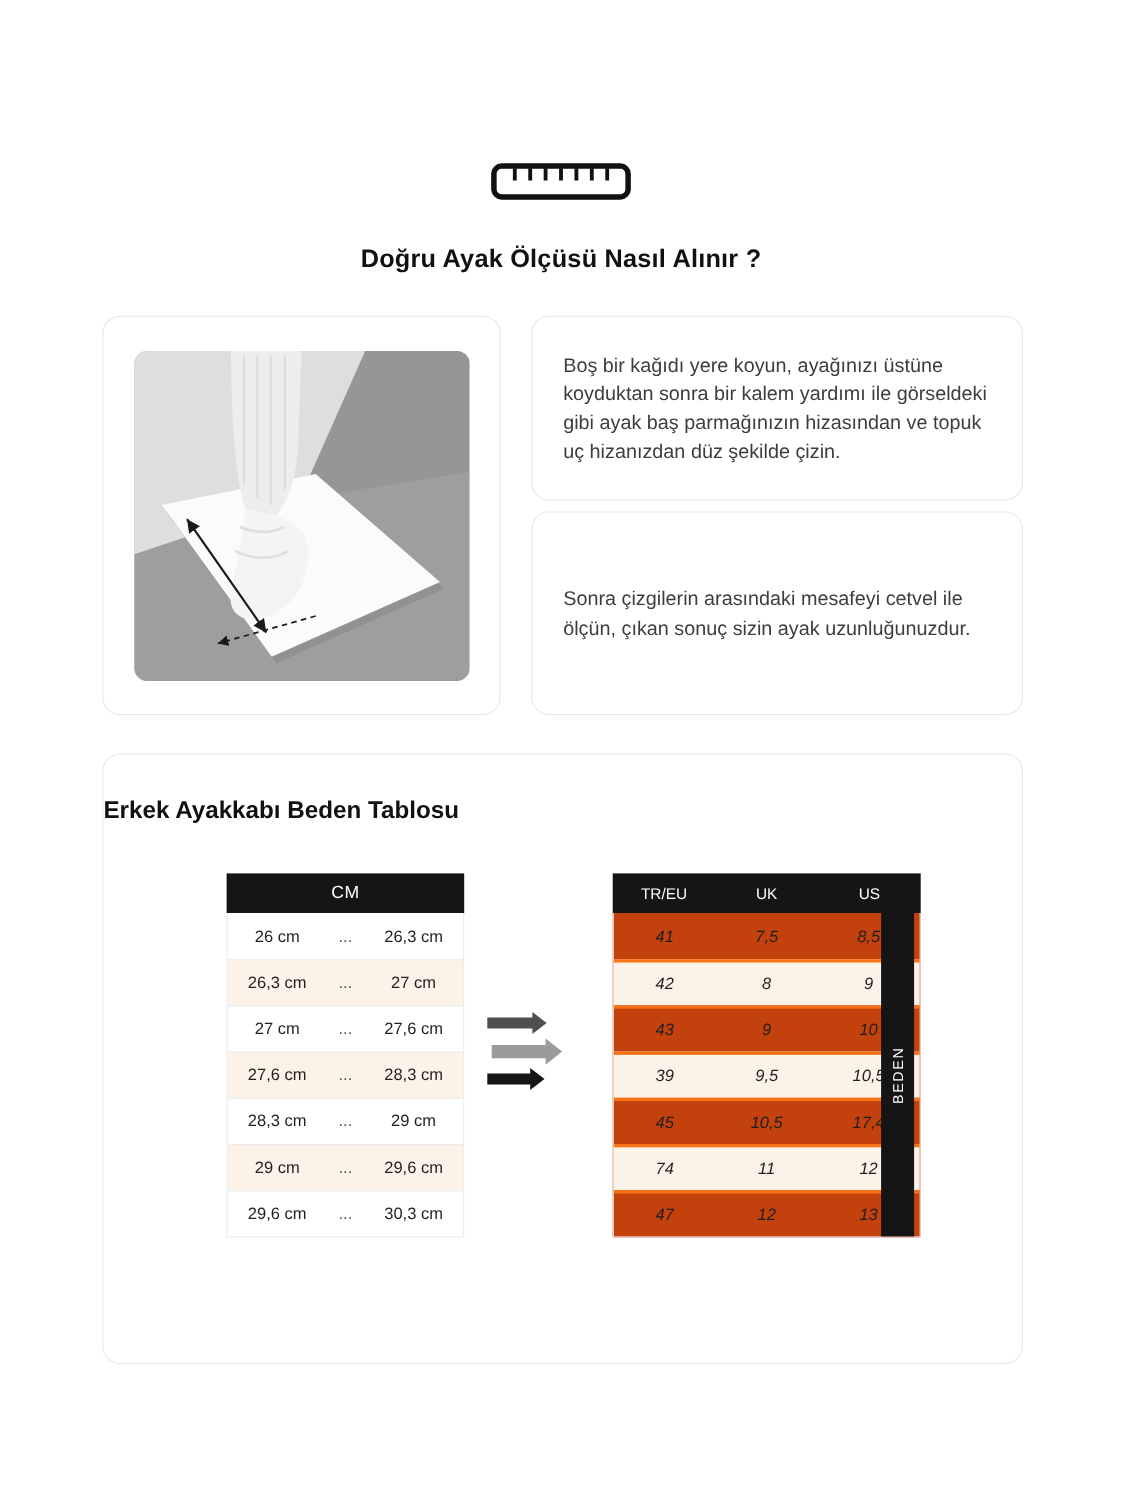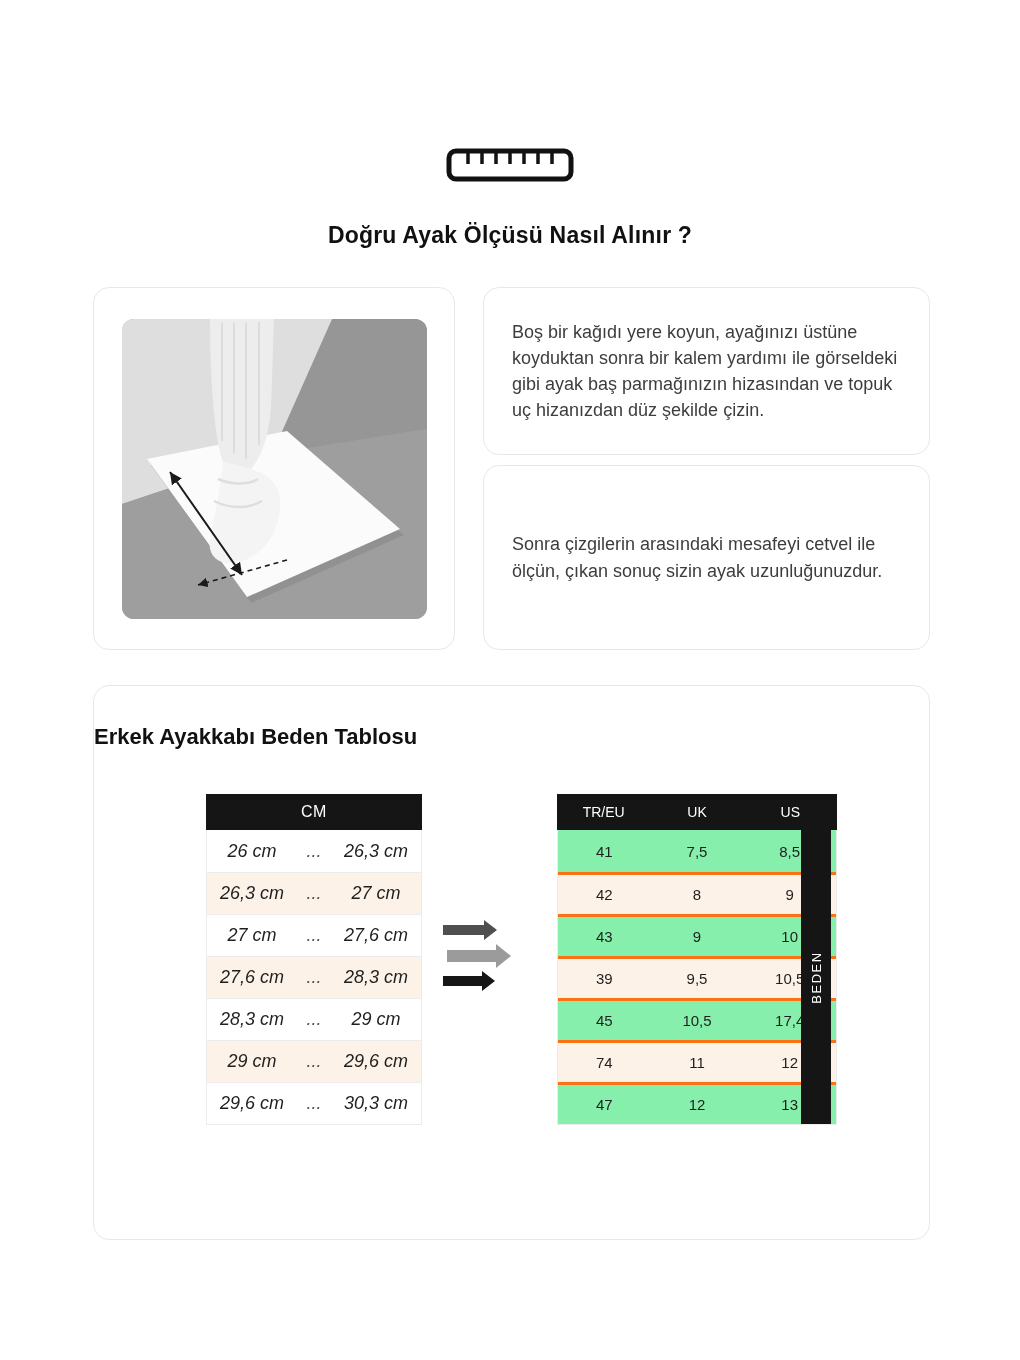--- a/index.html
+++ b/index.html
@@ -25,31 +25,31 @@
 
   .size-card { position:absolute; left:93px; top:685px; width:837px; height:555px; }
   .size-title { position:absolute; top:38px; left:0; width:100%; text-align:left;
                 font-size:22px; font-weight:700; color:#111; }
 
   .cm-table { position:absolute; left:112px; top:108px; width:216px; }
   .tbl-header { height:36px; background:#151515; color:#fff; font-size:16px;
                 display:flex; align-items:center; justify-content:center; letter-spacing:0.5px; }
   .cm-rows { border:1px solid #ececec; border-top:none; background:#fff; }
   .cm-row { height:42px; display:grid; grid-template-columns:1fr 34px 1fr;
-            align-items:center; text-align:center; font-size:18px; color:#1f1f1f;font-style:italic; }
+            align-items:center; text-align:center; font-size:15px; color:#1f1f1f; }
   .cm-row + .cm-row { border-top:1px solid #ececec; }
   .cm-rows .cm-row:nth-child(even) { background:#fcf2e8; }
   .cm-dots { color:#555; }
 
   .arrows { position:absolute; left:347px; top:233px; width:70px; height:75px; line-height:0; }
 
   .size-table { position:absolute; left:427px; top:108px; width:280px;margin-left:36px; }
   .size-header { height:36px; background:#151515; color:#fff; display:grid;
                  grid-template-columns:1fr 1fr 1fr; align-items:center; text-align:center; font-size:14px; }
-  .size-rows { border:1px solid #ececec; border-top:none; background:#86efac; }
+  .size-rows { border:1px solid #ececec; border-top:none; background:#c2410c;font-style:italic; }
   .size-row { height:42px; display:grid; grid-template-columns:1fr 1fr 1fr;
               align-items:center; text-align:center; font-size:15px; color:#1f1f1f; }
   .size-row + .size-row { border-top:3px solid #f97316; }
   .size-rows .size-row:nth-child(even) { background:#fcf2e8; }
 
   .beden-bar { position:absolute; left:707px; top:144px; width:30px; height:294px;
                background:#151515; display:flex; align-items:center; justify-content:center; }
   .beden-bar span { color:#fff; font-size:13px; letter-spacing:1.5px;
                     transform:rotate(-90deg); white-space:nowrap; }
 </style>

